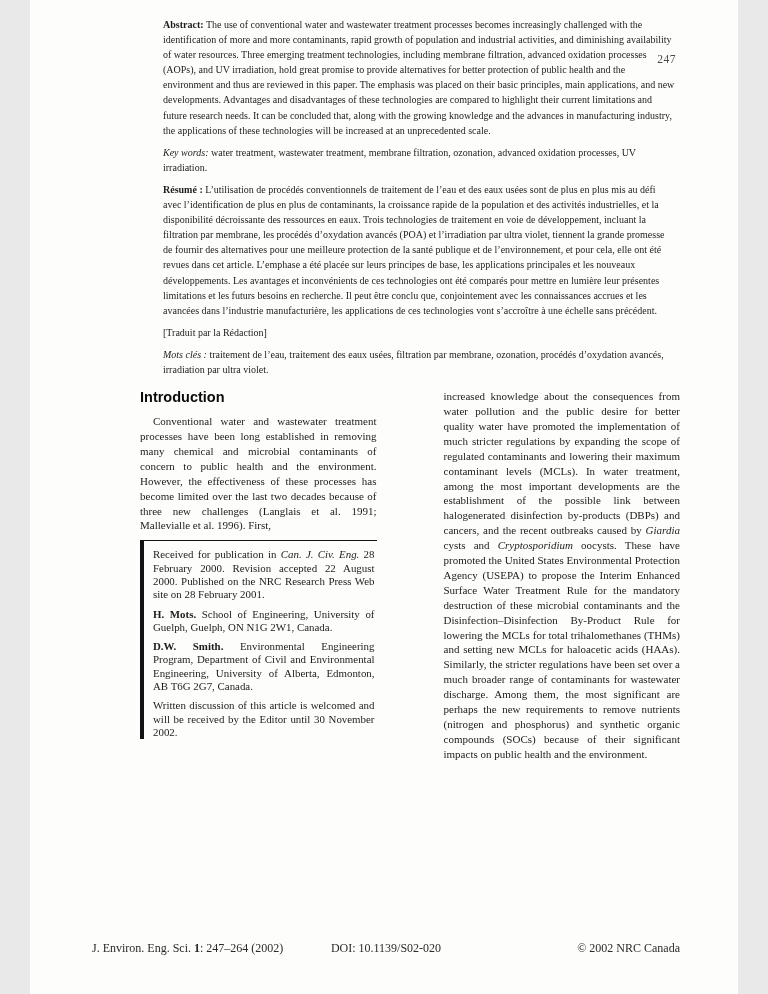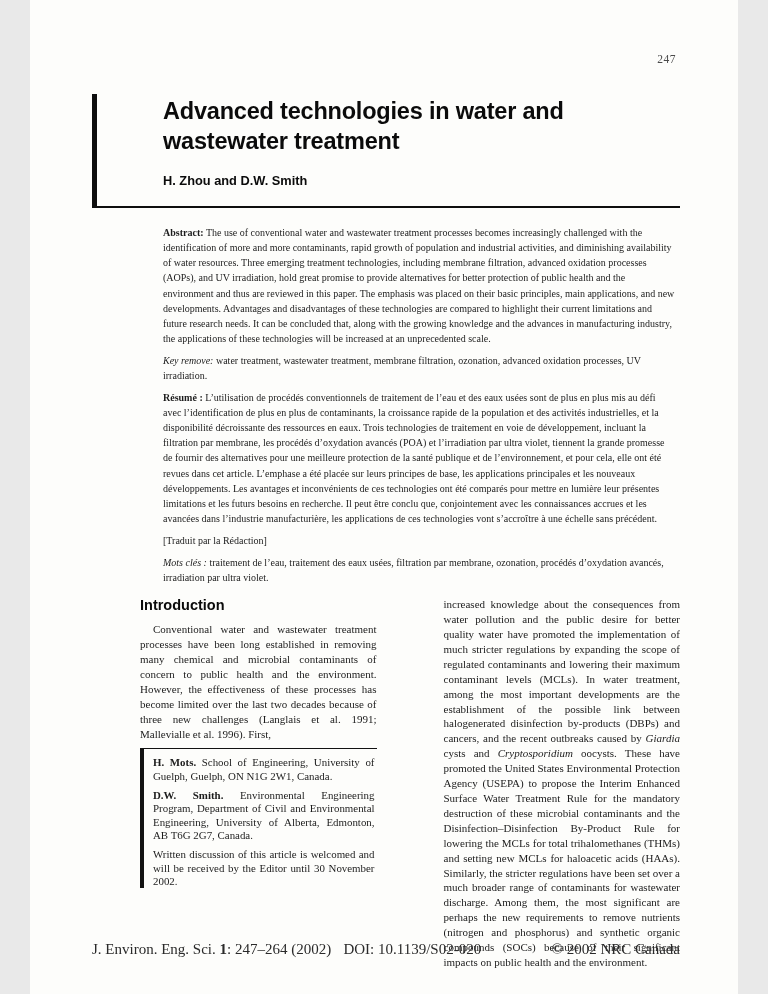--- a/index.html
+++ b/index.html
@@ -81,54 +81,51 @@
     line-height: 13.3px;
   }
   .footnote-box p { margin-bottom: 6px; text-align: justify; }
   .footer {
     position: absolute;
     left: 62px;
     right: 58px;
     top: 941px;
     display: flex;
     align-items: center;
-    font-size: 15px;
+    font-size: 12px;
     color: #2a2a2a;
   }
   .f-left  { flex: 1.15; text-align: left; white-space: nowrap; }
   .f-doi   { flex: 1;    text-align: center; white-space: nowrap; }
   .f-right { flex: 1.15; text-align: right; white-space: nowrap; }
 </style>
 </head>
 <body>
 
 <div class="page">
 
   <div class="page-number">247</div>
 
-  <div class="title-block">
-    <h1 class="title">Advanced technologies in water and wastewater treatment</h1>
-    <div class="authors">H. Zhou and D.W. Smith</div>
-  </div>
 
   <div class="abstract-section">
     <p><span class="b">Abstract:</span> <span>The use of conventional water and wastewater treatment processes becomes increasingly challenged with the identification of more and more contaminants, rapid growth of population and industrial activities, and diminishing availability of water resources. Three emerging treatment technologies, including membrane filtration, advanced oxidation processes (AOPs), and UV irradiation, hold great promise to provide alternatives for better protection of public health and the environment and thus are reviewed in this paper. The emphasis was placed on their basic principles, main applications, and new developments. Advantages and disadvantages of these technologies are compared to highlight their current limitations and future research needs. It can be concluded that, along with the growing knowledge and the advances in manufacturing industry, the applications of these technologies will be increased at an unprecedented scale.</span></p>
-    <p><span class="i">Key remove:</span> <span>water treatment, wastewater treatment, membrane filtration, ozonation, advanced oxidation processes, UV irradiation.</span></p>
+    <p><span class="i">Key words:</span> <span>water treatment, wastewater treatment, membrane filtration, ozonation, advanced oxidation processes, UV irradiation.</span></p>
     <p><span class="b">Résumé :</span> <span>L’utilisation de procédés conventionnels de traitement de l’eau et des eaux usées sont de plus en plus mis au défi avec l’identification de plus en plus de contaminants, la croissance rapide de la population et des activités industrielles, et la disponibilité décroissante des ressources en eaux. Trois technologies de traitement en voie de développement, incluant la filtration par membrane, les procédés d’oxydation avancés (POA) et l’irradiation par ultra violet, tiennent la grande promesse de fournir des alternatives pour une meilleure protection de la santé publique et de l’environnement, et pour cela, elle ont été revues dans cet article. L’emphase a été placée sur leurs principes de base, les applications principales et les nouveaux développements. Les avantages et inconvénients de ces technologies ont été comparés pour mettre en lumière leur présentes limitations et les futurs besoins en recherche. Il peut être conclu que, conjointement avec les connaissances accrues et les avancées dans l’industrie manufacturière, les applications de ces technologies vont s’accroître à une échelle sans précédent.</span></p>
     <p>[Traduit par la Rédaction]</p>
     <p><span class="i">Mots clés :</span> <span>traitement de l’eau, traitement des eaux usées, filtration par membrane, ozonation, procédés d’oxydation avancés, irradiation par ultra violet.</span></p>
   </div>
 
   <div class="columns">
 
     <div class="col">
       <h2 class="intro-heading">Introduction</h2>
       <p class="body-p indent">Conventional water and wastewater treatment processes have been long established in removing many chemical and microbial contaminants of concern to public health and the environment. However, the effectiveness of these processes has become limited over the last two decades because of three new challenges (Langlais et al. 1991; Mallevialle et al. 1996). First,</p>
 
       <div class="footnote-box">
+        <p><span>Received for publication in</span> <span class="i">Can. J. Civ. Eng.</span> <span>28 February 2000. Revision accepted 22 August 2000. Published on the NRC Research Press Web site on 28 February 2001.</span></p>
         <p><span class="b">H. Mots.</span> <span>School of Engineering, University of Guelph, Guelph, ON N1G 2W1, Canada.</span></p>
         <p><span class="b">D.W. Smith.</span> <span>Environmental Engineering Program, Department of Civil and Environmental Engineering, University of Alberta, Edmonton, AB T6G 2G7, Canada.</span></p>
         <p>Written discussion of this article is welcomed and will be received by the Editor until 30 November 2002.</p>
       </div>
     </div>
 
     <div class="col">
       <p class="body-p"><span>increased knowledge about the consequences from water pollution and the public desire for better quality water have promoted the implementation of much stricter regulations by expanding the scope of regulated contaminants and lowering their maximum contaminant levels (MCLs). In water treatment, among the most important developments are the establishment of the possible link between halogenerated disinfection by-products (DBPs) and cancers, and the recent outbreaks caused by </span><span class="i">Giardia</span><span> cysts and </span><span class="i">Cryptosporidium</span><span> oocysts. These have promoted the United States Environmental Protection Agency (USEPA) to propose the Interim Enhanced Surface Water Treatment Rule for the mandatory destruction of these microbial contaminants and the Disinfection–Disinfection By-Product Rule for lowering the MCLs for total trihalomethanes (THMs) and setting new MCLs for haloacetic acids (HAAs). Similarly, the stricter regulations have been set over a much broader range of contaminants for wastewater discharge. Among them, the most significant are perhaps the new requirements to remove nutrients (nitrogen and phosphorus) and synthetic organic compounds (SOCs) because of their significant impacts on public health and the environment.</span></p>
     </div>
 

